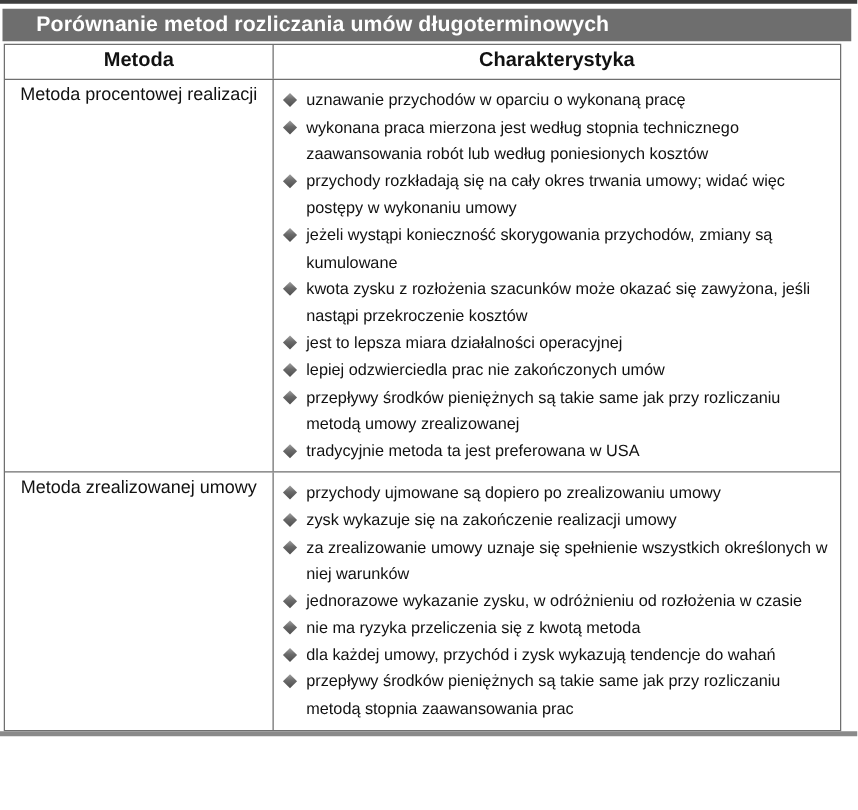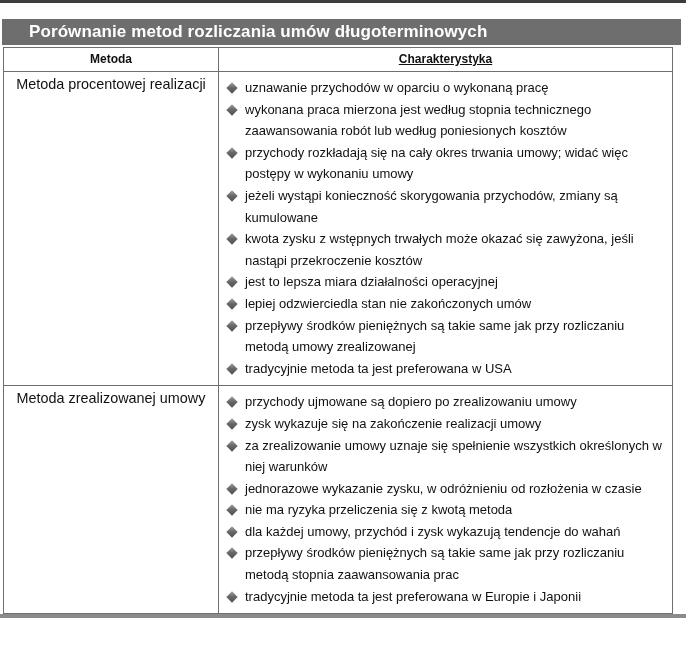--- a/index.html
+++ b/index.html
@@ -15,21 +15,21 @@
     color: #111111;
     box-sizing: border-box;
     position: relative;
   }
   .top-rule {
     height: 3px;
     background: #3d3d3d;
     width: 686px;
   }
   .title-bar {
-    margin: 16px 5px 2px 2px;
+    margin: 4px 5px 2px 2px;
     background: #6e6e6e;
     color: #ffffff;
     font-weight: bold;
     font-size: 17px;
     line-height: 26px;
     height: 26px;
     padding-left: 27px;
     letter-spacing: 0.1px;
   }
   .tbl {
@@ -53,32 +53,31 @@
     border-right: 1px solid #6f6f6f;
     display: flex;
     align-items: flex-start;
     justify-content: center;
     text-align: center;
     font-size: 14.4px;
     padding: 4px;
   }
   .head .cell {
     font-weight: bold;
-    font-size: 12px;
+    font-size: 16px;
     text-align: center;
     padding: 4px 2px 5px 2px;
   }
   .head .cell.method {
     align-items: center;
   }
   .head .cell.chars {
     display: flex;
     align-items: center;
     justify-content: center;
-    text-decoration: underline;
   }
   .cell.chars-list {
     padding: 5px 10px 6px 8px;
   }
   ul.bullets {
     list-style: none;
     margin: 0;
     padding: 0;
   }
   ul.bullets li {
@@ -140,29 +139,29 @@
           <li>
               <span class="diamond"></span>
               <span class="li-text">przychody rozkładają się na cały okres trwania umowy; widać więc postępy w wykonaniu umowy</span>
             </li>
           <li>
               <span class="diamond"></span>
               <span class="li-text">jeżeli wystąpi konieczność skorygowania przychodów, zmiany są kumulowane</span>
             </li>
           <li>
               <span class="diamond"></span>
-              <span class="li-text">kwota zysku z wstępnych trwałych może okazać się zawyżona, jeśli nastąpi przekroczenie kosztów</span>
+              <span class="li-text">kwota zysku z rozłożenia szacunków może okazać się zawyżona, jeśli nastąpi przekroczenie kosztów</span>
             </li>
           <li>
               <span class="diamond"></span>
               <span class="li-text">jest to lepsza miara działalności operacyjnej</span>
             </li>
           <li>
               <span class="diamond"></span>
-              <span class="li-text">lepiej odzwierciedla stan nie zakończonych umów</span>
+              <span class="li-text">lepiej odzwierciedla prac nie zakończonych umów</span>
             </li>
           <li>
               <span class="diamond"></span>
               <span class="li-text">przepływy środków pieniężnych są takie same jak przy rozliczaniu metodą umowy zrealizowanej</span>
             </li>
           <li>
               <span class="diamond"></span>
               <span class="li-text">tradycyjnie metoda ta jest preferowana w USA</span>
             </li>
         </ul>
@@ -196,24 +195,20 @@
               <span class="li-text">nie ma ryzyka przeliczenia się z kwotą metoda</span>
             </li>
           <li>
               <span class="diamond"></span>
               <span class="li-text">dla każdej umowy, przychód i zysk wykazują tendencje do wahań</span>
             </li>
           <li>
               <span class="diamond"></span>
               <span class="li-text">przepływy środków pieniężnych są takie same jak przy rozliczaniu metodą stopnia zaawansowania prac</span>
             </li>
-          <li>
-              <span class="diamond"></span>
-              <span class="li-text">tradycyjnie metoda ta jest preferowana w Europie i Japonii</span>
-            </li>
         </ul>
       </div>
     </div>
 
   </div>
 
   <div class="bottom-rule"></div>
 
 </div>
 

